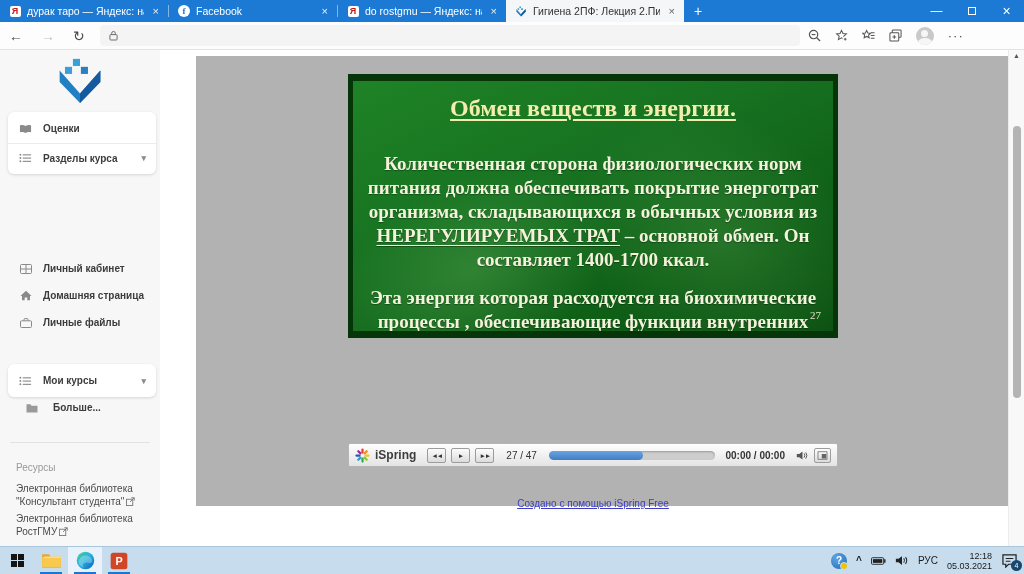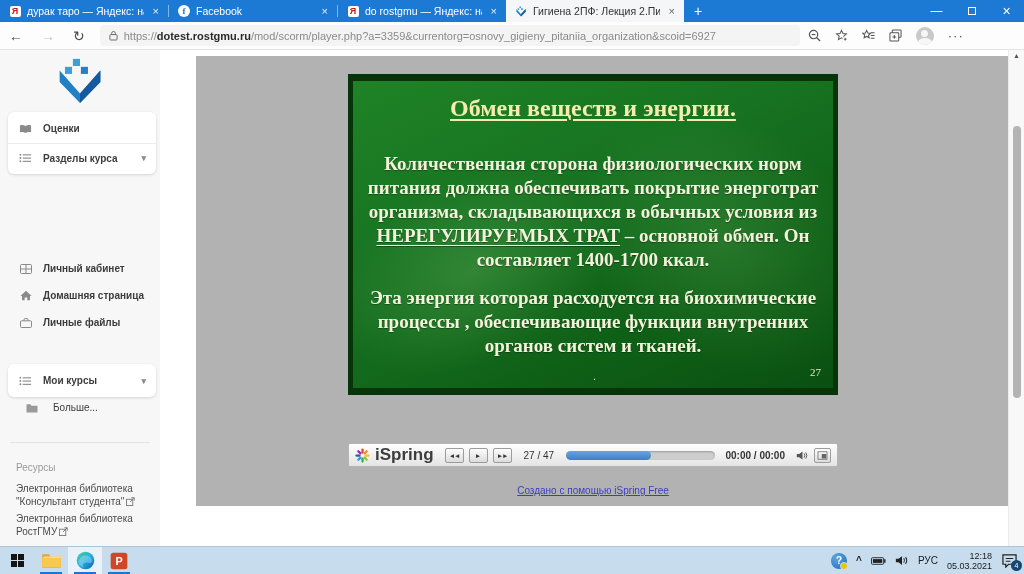--- a/index.html
+++ b/index.html
@@ -42,61 +42,61 @@
   .sidebar { position:absolute; left:0; top:0; width:160px; height:496px; background:#f7f7f7; }
   .moodle-logo { position:absolute; left:53px; top:8px; }
   .side-card { position:absolute; left:8px; background:#fff; border-radius:6px; box-shadow:0 1px 3px rgba(0,0,0,.14); width:148px; padding:2px 0; }
   .side-row { display:flex; align-items:center; gap:10px; height:29px; padding:0 10px; font-size:10px; font-weight:bold; color:#3c3c3c; }
   .side-row .sicon { width:15px; display:inline-flex; justify-content:center; flex:none; }
   .side-row .chev { margin-left:auto; color:#8a8a8a; font-size:9px; }
   .side-row.divided { border-top:1px solid #ececec; }
   .side-list { position:absolute; left:8px; top:205px; width:148px; }
   .side-list .side-row { height:27px; }
   .more-row { position:absolute; left:8px; top:344px; width:148px; }
-  .more-row .side-row { padding-left:16px; height:27px; gap:14px; font-weight:normal; }
+  .more-row .side-row { padding-left:16px; height:27px; gap:14px; font-weight:bold; }
   .side-divider { position:absolute; left:10px; top:392px; width:140px; height:1px; background:#e2e2e2; }
   .resources-header { position:absolute; left:16px; top:412px; font-size:10px; color:#9a9a9a; }
   .res-link { position:absolute; left:16px; width:138px; font-size:10px; color:#4a4a4a; line-height:13px; }
   .res-link-1 { top:432px; }
   .res-link-2 { top:462px; }
   .ext-ico { display:inline-block; vertical-align:-1px; margin-left:2px; }
 
   
   .main-gray { position:absolute; left:196px; top:6px; width:812px; height:450px; background:#b2b2b2; }
-  .slide { position:absolute; left:152px; top:18px; width:490px; height:321px; background:#07350a; padding:7px 5px; }
+  .slide { position:absolute; left:152px; top:18px; width:490px; height:264px; background:#07350a; padding:7px 5px; }
   .slide-inner { position:relative; width:100%; height:100%; overflow:hidden;
     background:linear-gradient(155deg,#1f8326 0%,#177221 40%,#0f6017 72%,#0a5011 100%); }
   .slide-inner::before { content:""; position:absolute; left:-40px; top:90px; width:320px; height:200px;
     background:radial-gradient(ellipse at center, rgba(150,215,130,.22), rgba(150,215,130,0) 65%); transform:rotate(-25deg); }
   .slide-inner::after { content:""; position:absolute; right:-60px; top:30px; width:340px; height:260px;
     background:radial-gradient(ellipse at center, rgba(140,205,120,.18), rgba(140,205,120,0) 65%); transform:rotate(35deg); }
   .slide-title { position:relative; z-index:2; text-align:center; margin-top:14px;
     font-family:"Liberation Serif", serif; font-size:24px; font-weight:bold; color:#f3eeae; text-decoration:underline; text-underline-offset:3px; }
   .slide-para { position:relative; z-index:2; font-family:"Liberation Serif", serif; font-weight:bold;
     font-size:19px; line-height:24px; color:#f4f2da; text-align:center; padding:0 14px; text-shadow:0 1px 1px rgba(0,0,0,.35); }
   .para1 { margin-top:30px; }
   .para2 { margin-top:14px; }
   .uline { text-decoration:underline; text-underline-offset:3px; }
   .slide-num { position:absolute; z-index:2; right:12px; bottom:10px; font-family:"Liberation Serif",serif; font-size:11px; color:#e3e3c8; }
   .slide-dot { position:absolute; z-index:2; left:50%; bottom:6px; color:#d8e8d0; font-size:11px; }
 
   
   .player-bar { position:absolute; left:152px; top:387px; width:490px; height:24px;
     background:linear-gradient(#fefefe,#e4e4e4); border:1px solid #b5b5b5; border-radius:2px;
     display:flex; align-items:center; padding:0 6px; gap:5px; }
-  .brand { font-size:17px; color:#3d3d3d; font-weight:bold; margin-right:6px; }
+  .brand { font-size:12px; color:#3d3d3d; font-weight:bold; margin-right:6px; }
   .pbtn { width:19px; height:15px; background:linear-gradient(#fcfcfc,#dcdcdc); border:1px solid #9c9c9c; border-radius:2px;
     display:flex; align-items:center; justify-content:center; font-size:6.5px; color:#333; letter-spacing:-1px; }
   .counter { font-size:10px; color:#333; margin:0 7px; white-space:nowrap; }
   .progress-track { flex:1; height:9px; background:#cdcdcd; border-radius:5px; box-shadow:inset 0 1px 2px rgba(0,0,0,.25); overflow:hidden; }
   .progress-fill { height:100%; background:linear-gradient(#6aa3e0,#3f7ec6); border-radius:5px; }
   .ptime { font-size:10px; color:#333; margin:0 6px; white-space:nowrap;font-weight:bold; }
   .picon { display:inline-flex; align-items:center; }
   .pbtn-sq { width:17px; height:15px; background:linear-gradient(#fcfcfc,#dcdcdc); border:1px solid #9c9c9c; border-radius:2px; display:flex; align-items:center; justify-content:center; }
-  .ispring-footer { position:absolute; left:152px; top:424px; width:490px; text-align:center; }
+  .ispring-footer { position:absolute; left:152px; top:437px; width:490px; text-align:center; }
   .ispring-footer a { font-size:10px; color:#3d3dc0; text-decoration:underline; }
 
   
   .page-scrollbar { position:absolute; left:1008px; top:0; width:16px; height:496px; background:#f8f8f8; border-left:1px solid #ececec; }
   .scroll-up { position:absolute; left:0; top:2px; width:15px; text-align:center; font-size:7px; color:#555; }
   .scroll-thumb { position:absolute; left:4px; top:76px; width:8px; height:272px; background:#b4b4b4; border-radius:4px; }
 
   
   .taskbar { position:absolute; left:0; top:546px; width:1024px; height:28px; background:#c7ddee; border-top:1px solid #a9c6dd; display:flex; align-items:center; }
   .task-slot { width:34px; height:27px; display:flex; align-items:center; justify-content:center; position:relative; }
@@ -171,21 +171,20 @@
     <span class="nav-btn">←</span>
     <span class="nav-btn disabled">→</span>
     <span class="nav-btn">↻</span>
     <div class="urlbar">
       <span class="ticon">
         <svg width="9" height="11" viewBox="0 0 10 12">
             <rect x="1" y="5" width="8" height="6" rx="1" fill="none" stroke="#6b6b6b" stroke-width="1.1"></rect>
             <path d="M3 5 V3.5 a2 2 0 0 1 4 0 V5" fill="none" stroke="#6b6b6b" stroke-width="1.1"></path>
           </svg>
       </span>
-      <span class="url"><span>https://</span><b>dotest.rostgmu.ru</b><span>/mod/scorm/player.php?a=3359&amp;currentorg=osnovy_gigieny_pitaniia_organization&amp;scoid=6927</span></span>
     </div>
     <div class="tool-icons">
       <span class="ticon">
         <svg width="13" height="13" viewBox="0 0 14 14">
             <circle cx="6" cy="6" r="4.5" fill="none" stroke="#555" stroke-width="1.3"></circle>
             <line x1="4" y1="6" x2="8" y2="6" stroke="#555" stroke-width="1.2"></line>
             <line x1="9.5" y1="9.5" x2="13" y2="13" stroke="#555" stroke-width="1.4"></line>
           </svg>
       </span>
       <span class="ticon">

